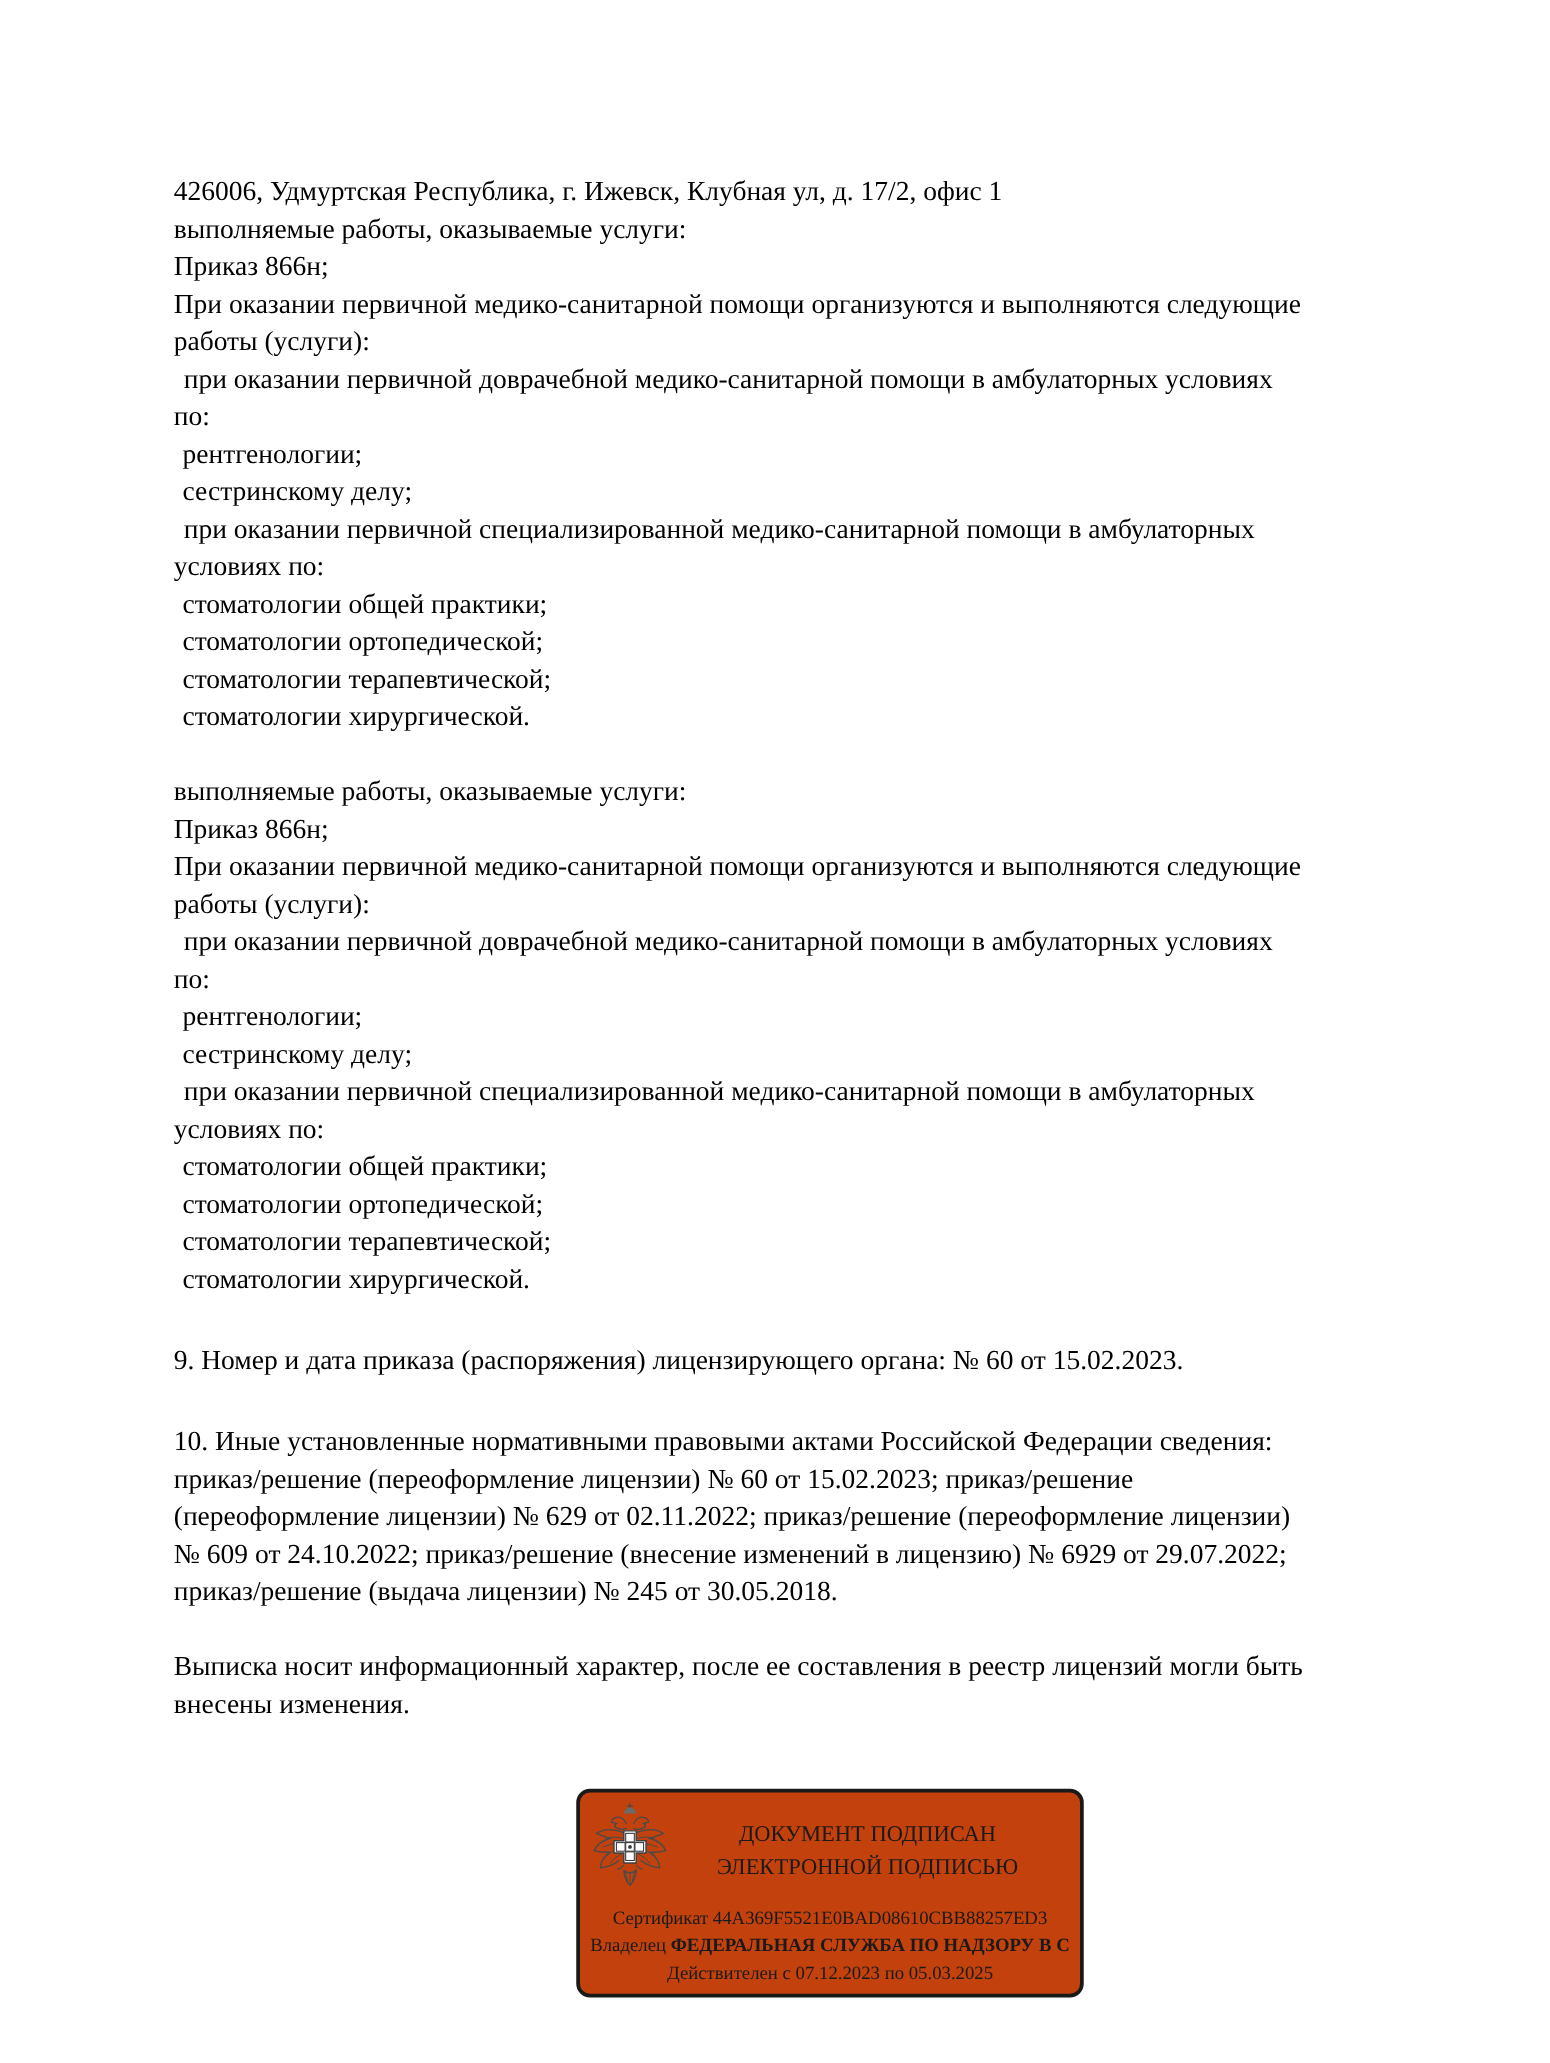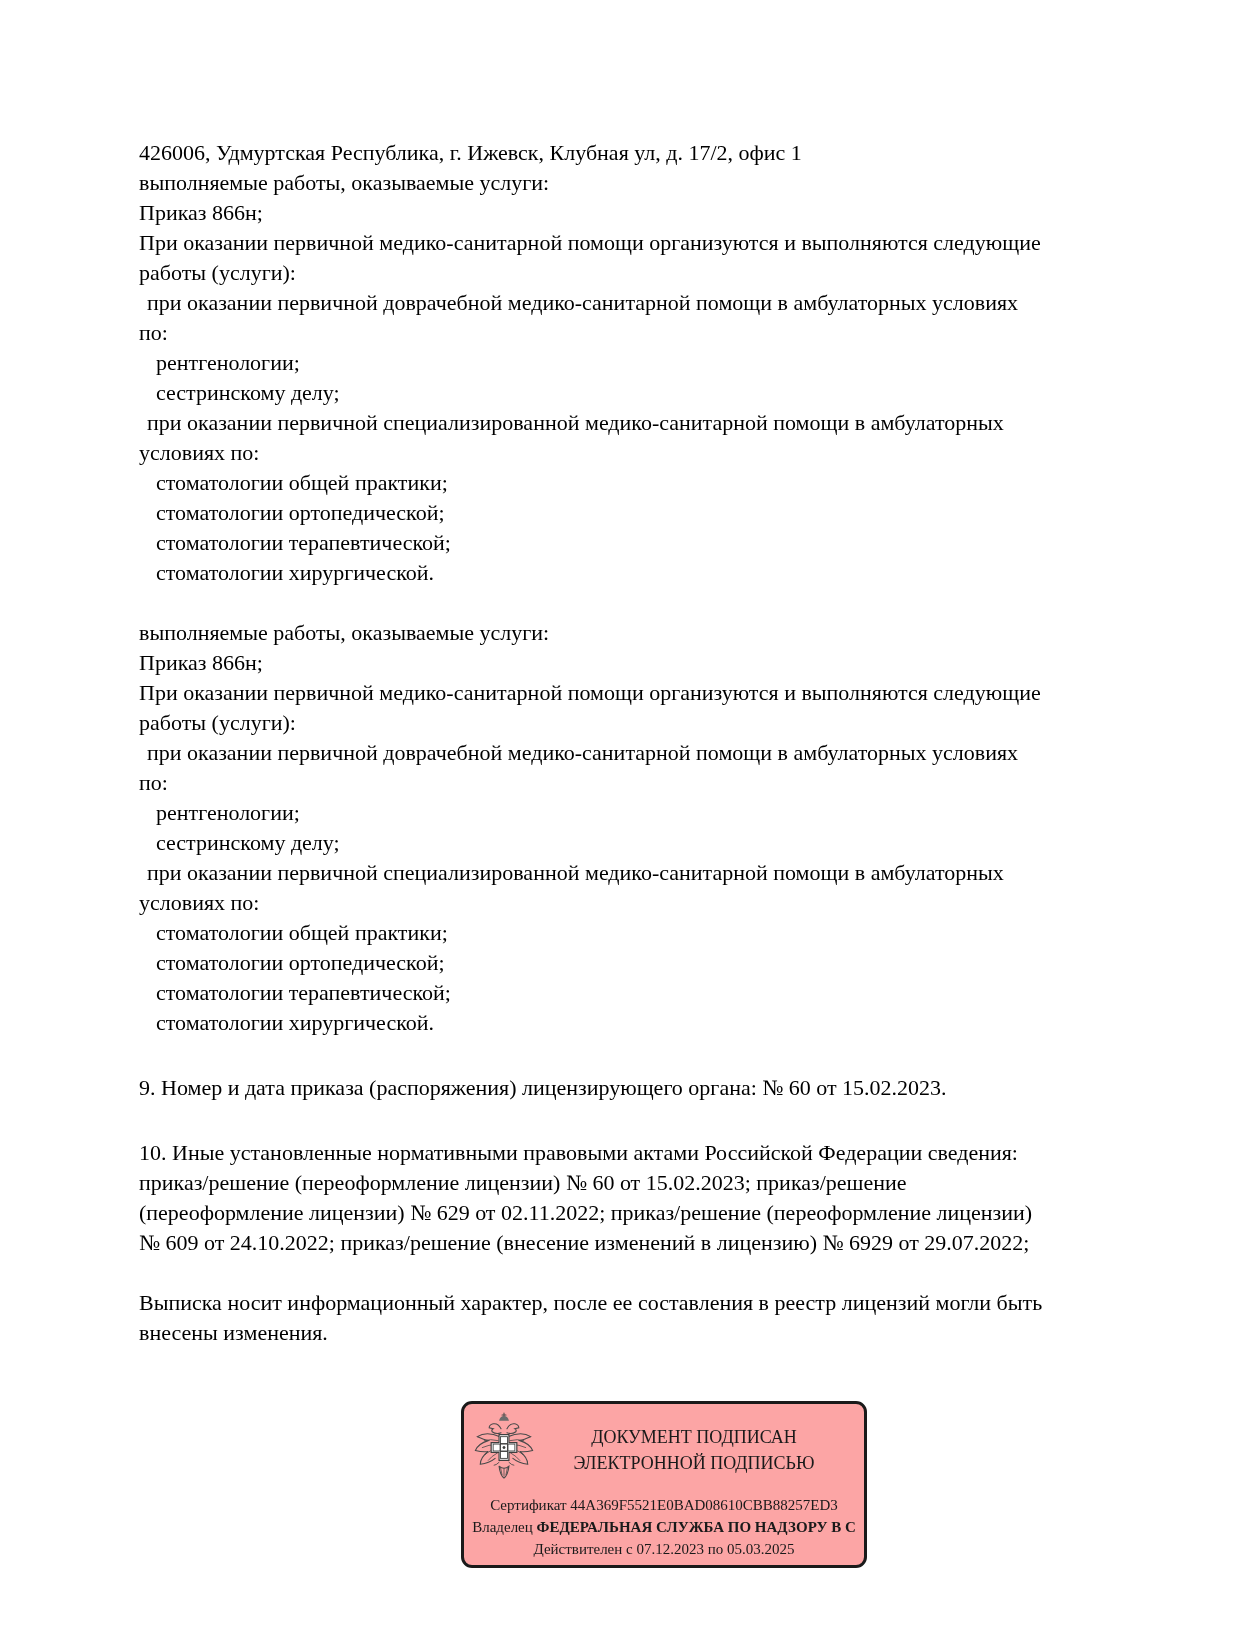--- a/index.html
+++ b/index.html
@@ -20,34 +20,34 @@
     height: 1650px;
     padding: 138px 40px 0 139px;
     font-size: 22px;
     line-height: 30px;
   }
   .line {
     white-space: nowrap;
     height: 30px;
   }
   .i1 { margin-left: 8px; }
-  .i2 { margin-left: 17px; }
+  .i2 { margin-left: 7px; }
   .spacer-a { height: 30px; }
   .spacer-b { height: 35px; }
 
   
   .stamp {
     box-sizing: border-box;
     margin: 53px 0 0 322px;
     width: 406px;
     height: 167px;
     border: 3px solid #1a1a1a;
     border-radius: 11px;
     overflow: hidden;
-    background: #fca5a5;
+    background: #c2410c;
   }
   .stamp-top {
     display: flex;
     align-items: center;
     height: 84px;
     padding: 7px 12px 0 8px;
     box-sizing: border-box;
   }
   .stamp-emblem {
     flex: 0 0 auto;
@@ -125,20 +125,21 @@
     <div class="line i0">9. Номер и дата приказа (распоряжения) лицензирующего органа: № 60 от 15.02.2023.</div>
   </section>
 
   <div class="spacer-b"></div>
 
   <section>
     <div class="line i0">10. Иные установленные нормативными правовыми актами Российской Федерации сведения:</div>
     <div class="line i0">приказ/решение (переоформление лицензии) № 60 от 15.02.2023; приказ/решение</div>
     <div class="line i0">(переоформление лицензии) № 629 от 02.11.2022; приказ/решение (переоформление лицензии)</div>
     <div class="line i0">№ 609 от 24.10.2022; приказ/решение (внесение изменений в лицензию) № 6929 от 29.07.2022;</div>
+    <div class="line i0">приказ/решение (выдача лицензии) № 245 от 30.05.2018.</div>
   </section>
 
   <div class="spacer-a"></div>
 
   <section>
     <div class="line i0">Выписка носит информационный характер, после ее составления в реестр лицензий могли быть</div>
     <div class="line i0">внесены изменения.</div>
   </section>
 
   <div class="stamp">

